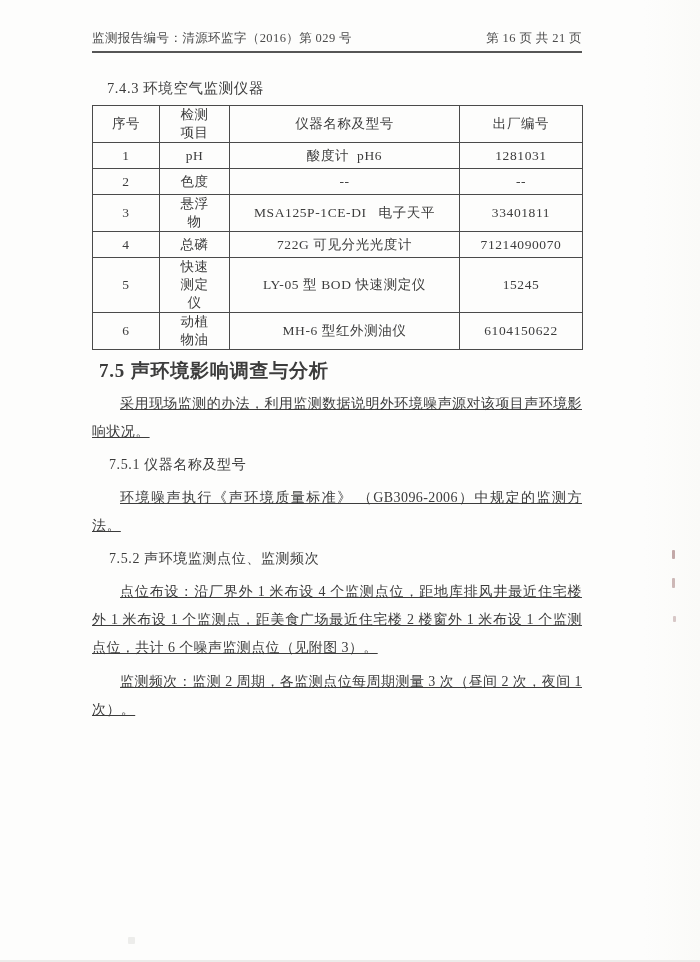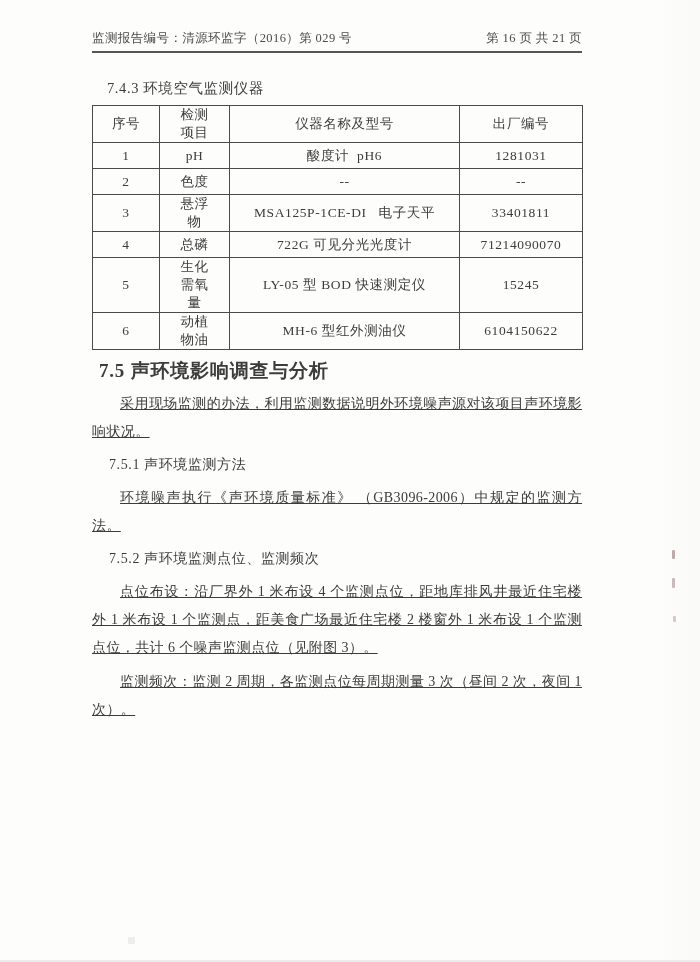--- a/index.html
+++ b/index.html
@@ -123,37 +123,37 @@
           <td>33401811</td>
         </tr>
         <tr>
           <td>4</td>
           <td>总磷</td>
           <td>722G 可见分光光度计</td>
           <td>71214090070</td>
         </tr>
         <tr>
           <td>5</td>
-          <td>生化需氧量</td>
+          <td>快速测定仪</td>
           <td>LY-05 型 BOD 快速测定仪</td>
           <td>15245</td>
         </tr>
         <tr>
           <td>6</td>
           <td>动植物油</td>
           <td>MH-6 型红外测油仪</td>
           <td>6104150622</td>
         </tr>
       </tbody>
     </table>
 
     <div class="h-75">7.5 声环境影响调查与分析</div>
     <p class="para">采用现场监测的办法，利用监测数据说明外环境噪声源对该项目声环境影响状况。</p>
 
-    <div class="sub-h">7.5.1 声环境监测方法</div>
+    <div class="sub-h">7.5.1 仪器名称及型号</div>
     <p class="para">环境噪声执行《声环境质量标准》 （GB3096-2006）中规定的监测方法。</p>
 
     <div class="sub-h">7.5.2 声环境监测点位、监测频次</div>
     <p class="para">点位布设：沿厂界外 1 米布设 4 个监测点位，距地库排风井最近住宅楼外 1 米布设 1 个监测点，距美食广场最近住宅楼 2 楼窗外 1 米布设 1 个监测点位，共计 6 个噪声监测点位（见附图 3）。</p>
     <p class="para">监测频次：监测 2 周期，各监测点位每周期测量 3 次（昼间 2 次，夜间 1 次）。</p>
 
   </div>
 
   <div class="mark m1"></div>
   <div class="mark m2"></div>

